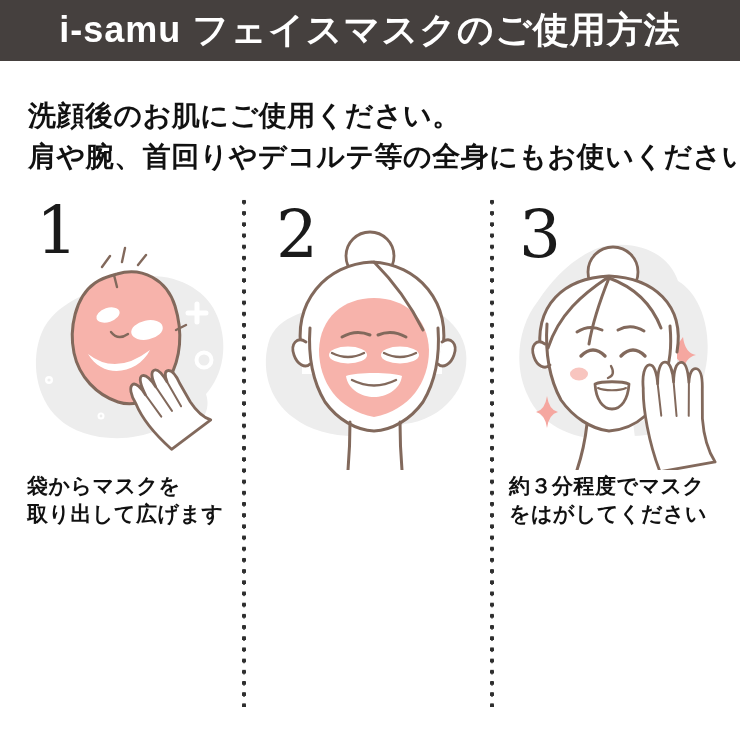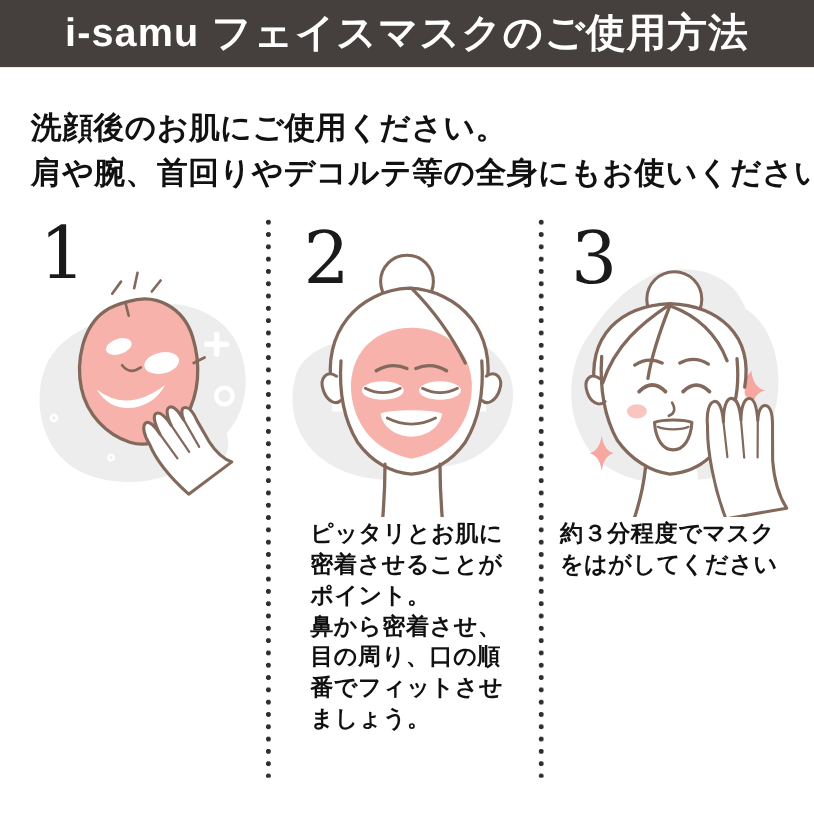--- a/index.html
+++ b/index.html
@@ -60,20 +60,24 @@
     <path class="ln2" d="M96,35 L99,47 M158,90 L168,85"></path>
     <ellipse class="fwn" cx="90" cy="75" rx="12" ry="7" transform="rotate(-18 90 75)"></ellipse>
     <ellipse class="fwn" cx="129" cy="90" rx="16" ry="9.5" transform="rotate(-12 129 90)"></ellipse>
     <path class="ln2" d="M93,92 Q100,101 110,94"></path>
     <path class="fwn" d="M70,114 Q98,136 132,110 C120,134 85,140 70,114 Z"></path>
     <g transform="translate(146,172) rotate(-38)">
       <path class="fw" d="M-17,34 C-21,12 -21,-10 -17,-24 C-16,-34 -12,-41 -8,-41 C-4,-41 -3,-33 -4,-25 C-2,-35 1,-43 5,-42 C9,-41 10,-33 9,-25 C11,-34 14,-40 18,-39 C22,-38 22,-30 21,-22 C23,-29 26,-32 29,-30 C32,-28 32,-21 30,-13 L27,8 C26,20 28,29 32,35 Z"></path>
       <path class="ln2" style="stroke-width:2" d="M-4,-25 L-5,2 M9,-25 L7,4 M21,-22 L17,6"></path>
     </g>
   </svg>
+  <div class="caption" style="left:27px;top:472px;">
+    <span>袋からマスクを</span>
+    <span>取り出して広げます</span>
+  </div>
 
   <div class="stepnum" style="left:276px;top:202px;">2</div>
   <svg class="ill" style="left:256px;top:214px;" width="222" height="256" viewBox="0 0 222 256">
     <path class="blob" d="M105,86 C155,76 205,100 210,138 C214,172 188,206 148,210 C118,228 66,226 38,204 C12,186 4,152 14,124 C26,98 60,94 105,86 Z"></path>
     <path class="fwn" d="M94,206 L92,256 L146,256 L144,206 Z"></path>
     <circle class="fw" cx="114" cy="42" r="24"></circle>
     <path class="fwn" d="M46,140 C36,88 70,50 116,48 C162,50 196,88 186,140 L186,160 L46,160 Z"></path>
     <path class="fwn" d="M54,112 C52,142 57,168 69,188 C82,206 100,216 118,217 C136,216 154,206 167,188 C179,168 184,142 182,112 Z"></path>
     <path class="fp" d="M118,84 C149,84 172,104 173,136 C173,168 154,196 118,203 C82,196 63,168 63,136 C64,104 87,84 118,84 Z"></path>
     <path class="ln" d="M46,140 C36,88 70,50 116,48 C162,50 196,88 186,140"></path>
@@ -82,29 +86,20 @@
     <path class="fw" d="M186,128 C195,122 202,130 198,141 C195,150 187,155 182,150"></path>
     <path class="ln" d="M54,114 C52,142 57,168 69,188 C82,206 100,216 118,217 C136,216 154,206 167,188 C179,168 184,142 182,114"></path>
     <path class="ln" d="M94,208 C94,228 93,244 92,256 M144,208 C144,228 145,244 146,256"></path>
     <path class="ln" d="M86,123 Q100,115 114,121 M122,121 Q136,115 150,123"></path>
     <ellipse class="fwn" cx="92" cy="141" rx="19" ry="8.5"></ellipse>
     <ellipse class="fwn" cx="144" cy="141" rx="19" ry="8.5"></ellipse>
     <path class="ln2" d="M76,139 Q92,147 108,139 M128,139 Q144,147 160,139"></path>
     <path class="fwn" d="M90,162 C100,158 136,158 146,162 C144,176 130,183 118,183 C106,183 92,176 90,162 Z"></path>
     <path class="ln2" d="M96,166 Q118,177 140,166"></path>
   </svg>
-  <div class="caption" style="left:282px;top:472px;">
-    <span>ピッタリとお肌に</span>
-    <span>密着させることが</span>
-    <span>ポイント。</span>
-    <span>鼻から密着させ、</span>
-    <span>目の周り、口の順</span>
-    <span>番でフィットさせ</span>
-    <span>ましょう。</span>
-  </div>
 
   <div class="stepnum" style="left:519px;top:202px;">3</div>
   <svg class="ill" style="left:503px;top:214px;" width="227" height="256" viewBox="0 0 227 256">
     <path class="blob" d="M95,34 C130,24 165,37 175,67 C200,82 210,122 202,157 C196,197 165,224 125,222 C85,232 40,217 25,182 C10,152 15,112 35,87 C50,64 70,44 95,34 Z"></path>
     <path class="spark" d="M44,182 Q46,196 55,198 Q46,200 44,214 Q42,200 33,198 Q42,196 44,182 Z"></path>
     <path class="spark" d="M180,123 Q182,139 193,141 Q182,143 180,159 Q178,143 167,141 Z"></path>
     <path class="fwn" d="M84,208 L74,256 L136,256 L130,208 Z"></path>
     <circle class="fw" cx="110" cy="58" r="25"></circle>
     <path class="fwn" d="M38,142 C30,90 62,64 106,62 C150,64 182,90 174,140 L174,155 L38,155 Z"></path>
     <path class="fwn" d="M44,108 C42,140 47,166 58,186 C70,203 88,215 106,217 C124,216 140,209 150,198 L160,108 Z"></path>

